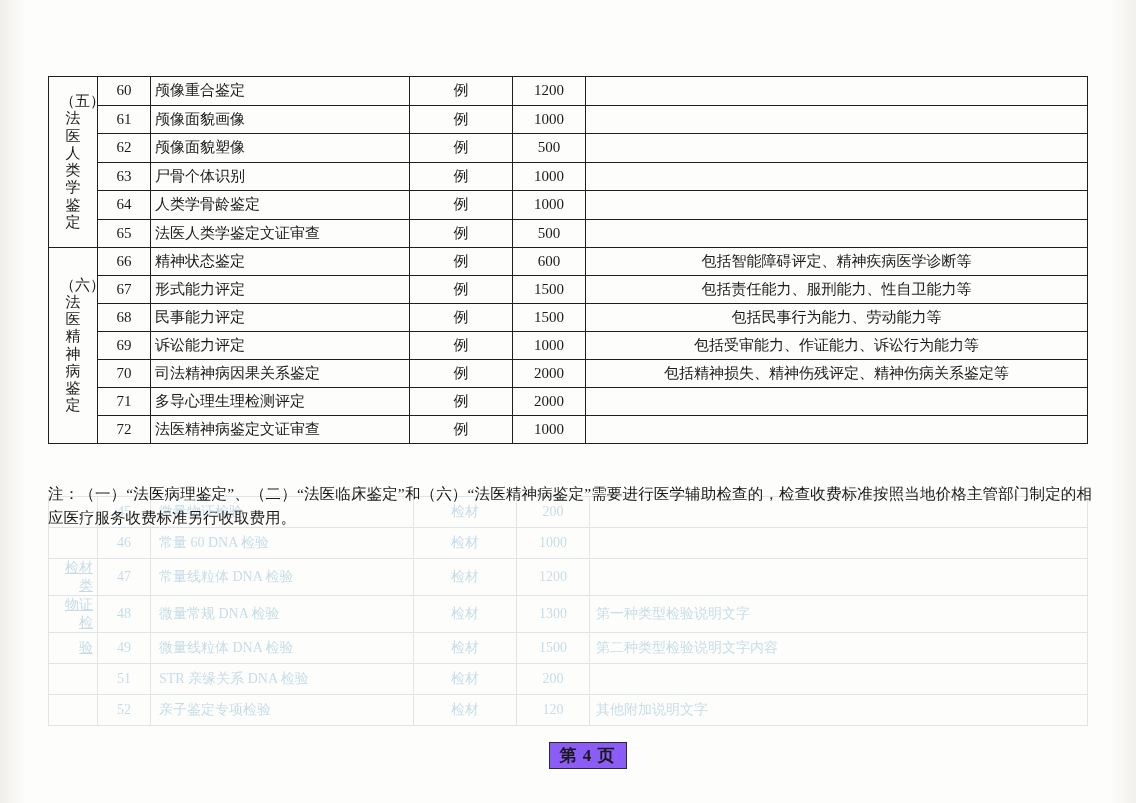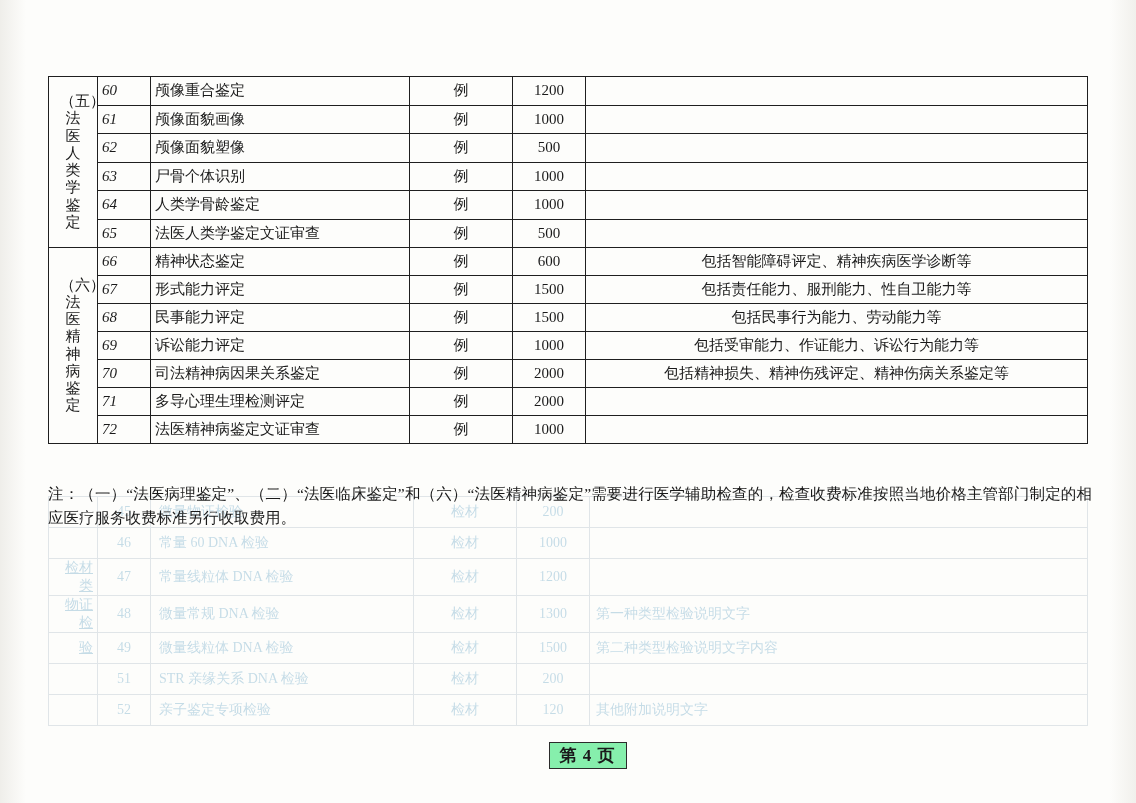--- a/index.html
+++ b/index.html
@@ -45,22 +45,22 @@
   td.cat {
     width: 40px;
     text-align: center;
     font-size: 14.5px;
     letter-spacing: 0;
     padding: 2px 3px;
     line-height: 1.25;
   }
   td.no {
     width: 44px;
+    text-align: center;
     font-size: 15px;
-    font-style: italic;
   }
   td.name {
     width: 250px;
     text-align: left;
     padding-left: 8px;
   }
   td.unit {
     width: 94px;
     text-align: center;
   }
@@ -125,21 +125,21 @@
     left: 0;
     top: 742px;
     width: 1136px;
     text-align: center;
   }
   .pagefoot span {
     display: inline-block;
     font-size: 17px;
     font-weight: bold;
     letter-spacing: 1px;
-    background: #86efac;
+    background: #8b5cf6;
     padding: 1px 10px;
     border: 1.5px solid #2b2b2b;
     margin-left: 39px;
   }
   
   .edge-left {
     position: absolute;
     left: 0; top: 0;
     width: 26px; height: 803px;
     background: linear-gradient(to right, #efeeea, rgba(255,255,255,0));

